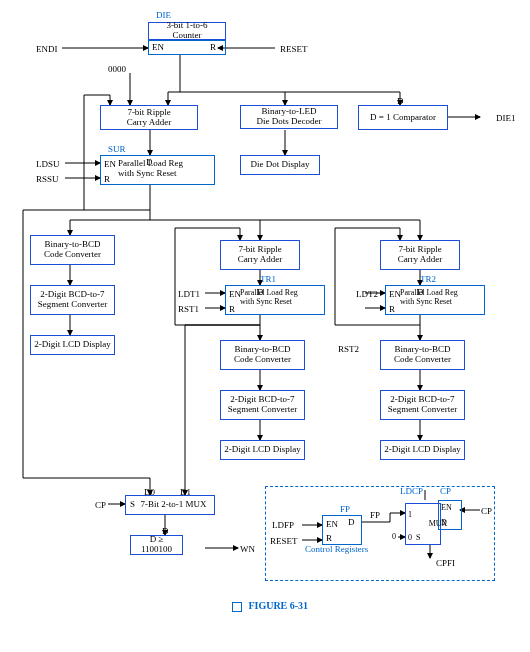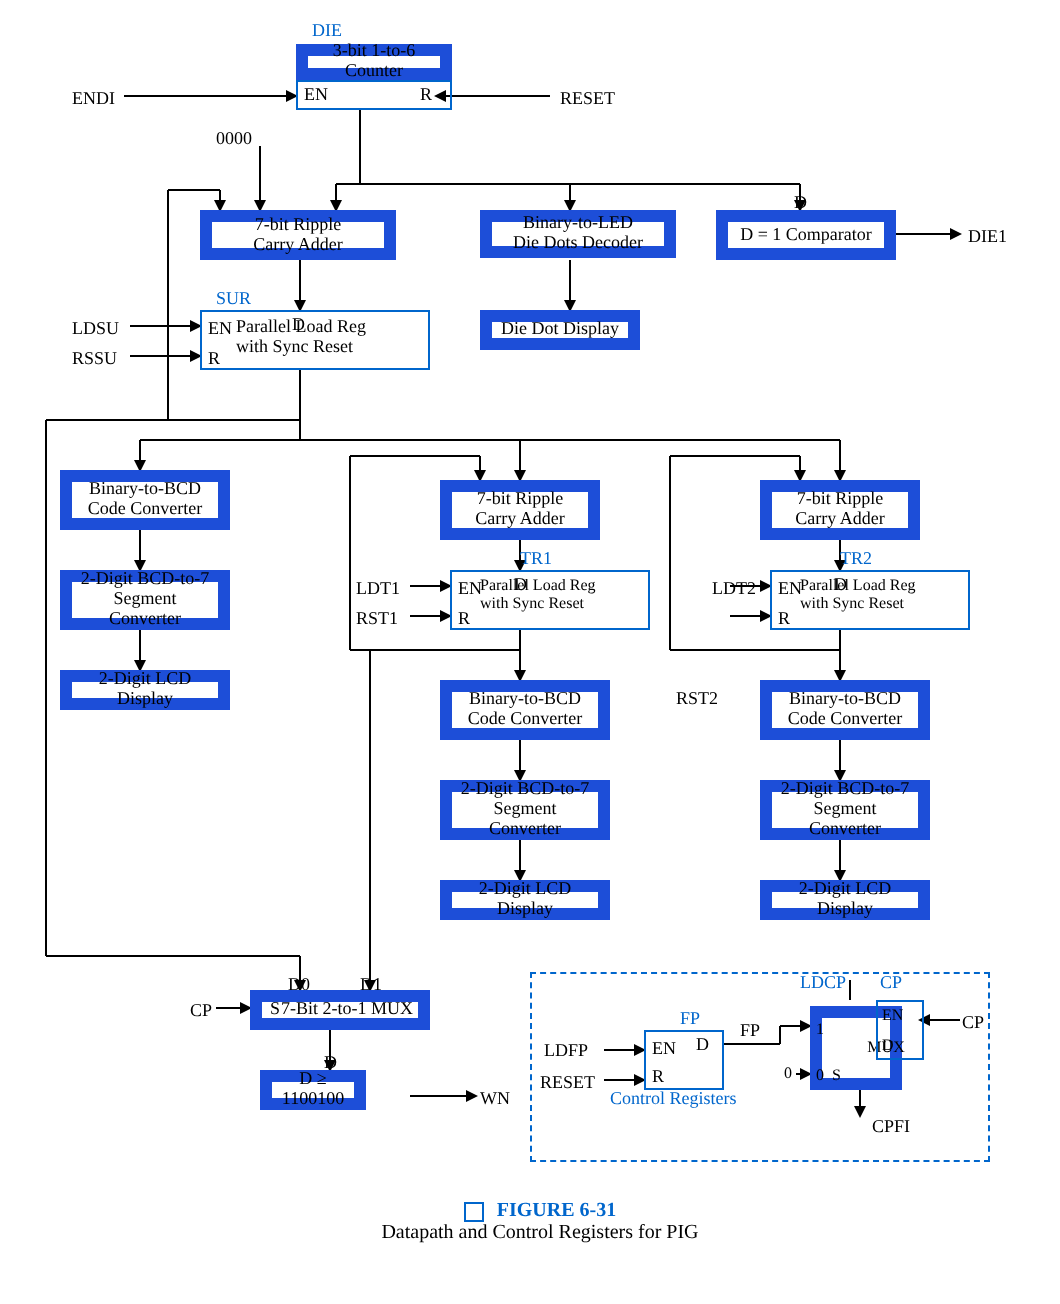--- a/index.html
+++ b/index.html
@@ -8,21 +8,21 @@
     margin: 0;
     padding: 10px;
     width: 530px;
     height: 652px;
     box-sizing: border-box;
     position: relative;
     color: #000;
   }
   .box {
     position: absolute;
-    border: 6px solid #1d4ed8;
+    border: 1px solid #1d4ed8;
     background: #fff;
     text-align: center;
     display: flex;
     align-items: center;
     justify-content: center;
     padding: 2px;
     box-sizing: border-box;
     line-height: 1.1;
   }
   .blue-box {
@@ -171,21 +171,21 @@
 Carry Adder</span>
   </div>
 <div class="box" style="left:240px;top:105px;width:98px;height:24px;">
     <span style="white-space:pre-line;">Binary-to-LED
 Die Dots Decoder</span>
   </div>
 <div class="label" style="left:397px;top:96px;">D</div>
 <div class="box" style="left:358px;top:105px;width:90px;height:25px;">
     <span>D = 1 Comparator</span>
   </div>
-<div class="label" style="left:484px;top:113px;">DIE1</div>
+<div class="label" style="left:496px;top:113px;">DIE1</div>
 
 <div class="label blue-text" style="left:108px;top:144px;">SUR</div>
 <div class="blue-box" style="left:100px;top:155px;width:115px;height:30px;"></div>
 <div class="label" style="left:104px;top:159px;">EN</div>
 <div class="label" style="left:146px;top:157px;">D</div>
 <div class="label" style="left:104px;top:174px;">R</div>
 <div class="label" style="left:118px;top:158px;width:95px;white-space:pre-line;text-align:left;">Parallel Load Reg
 with Sync Reset</div>
 <div class="label" style="left:36px;top:159px;">LDSU</div>
 <div class="label" style="left:36px;top:174px;">RSSU</div>
@@ -293,14 +293,13 @@
 <div class="label blue-text" style="left:440px;top:486px;">CP</div>
 <div class="blue-box" style="left:438px;top:500px;width:24px;height:30px;"></div>
 <div class="label" style="left:441px;top:503px;font-size:8px;">EN</div>
 <div class="label" style="left:441px;top:518px;font-size:8px;">D</div>
 <div class="label" style="left:481px;top:506px;">CP</div>
 <div class="label" style="left:436px;top:558px;">CPFI</div>
 
 <div class="caption" style="left:140px;top:600px;width:260px;">
   <span class="sq"></span>
   <b class="blue-text">FIGURE 6-31</b><br>
-  <span>Datapath and Control Registers for PIG</span>
 </div>
 
 </body></html>

